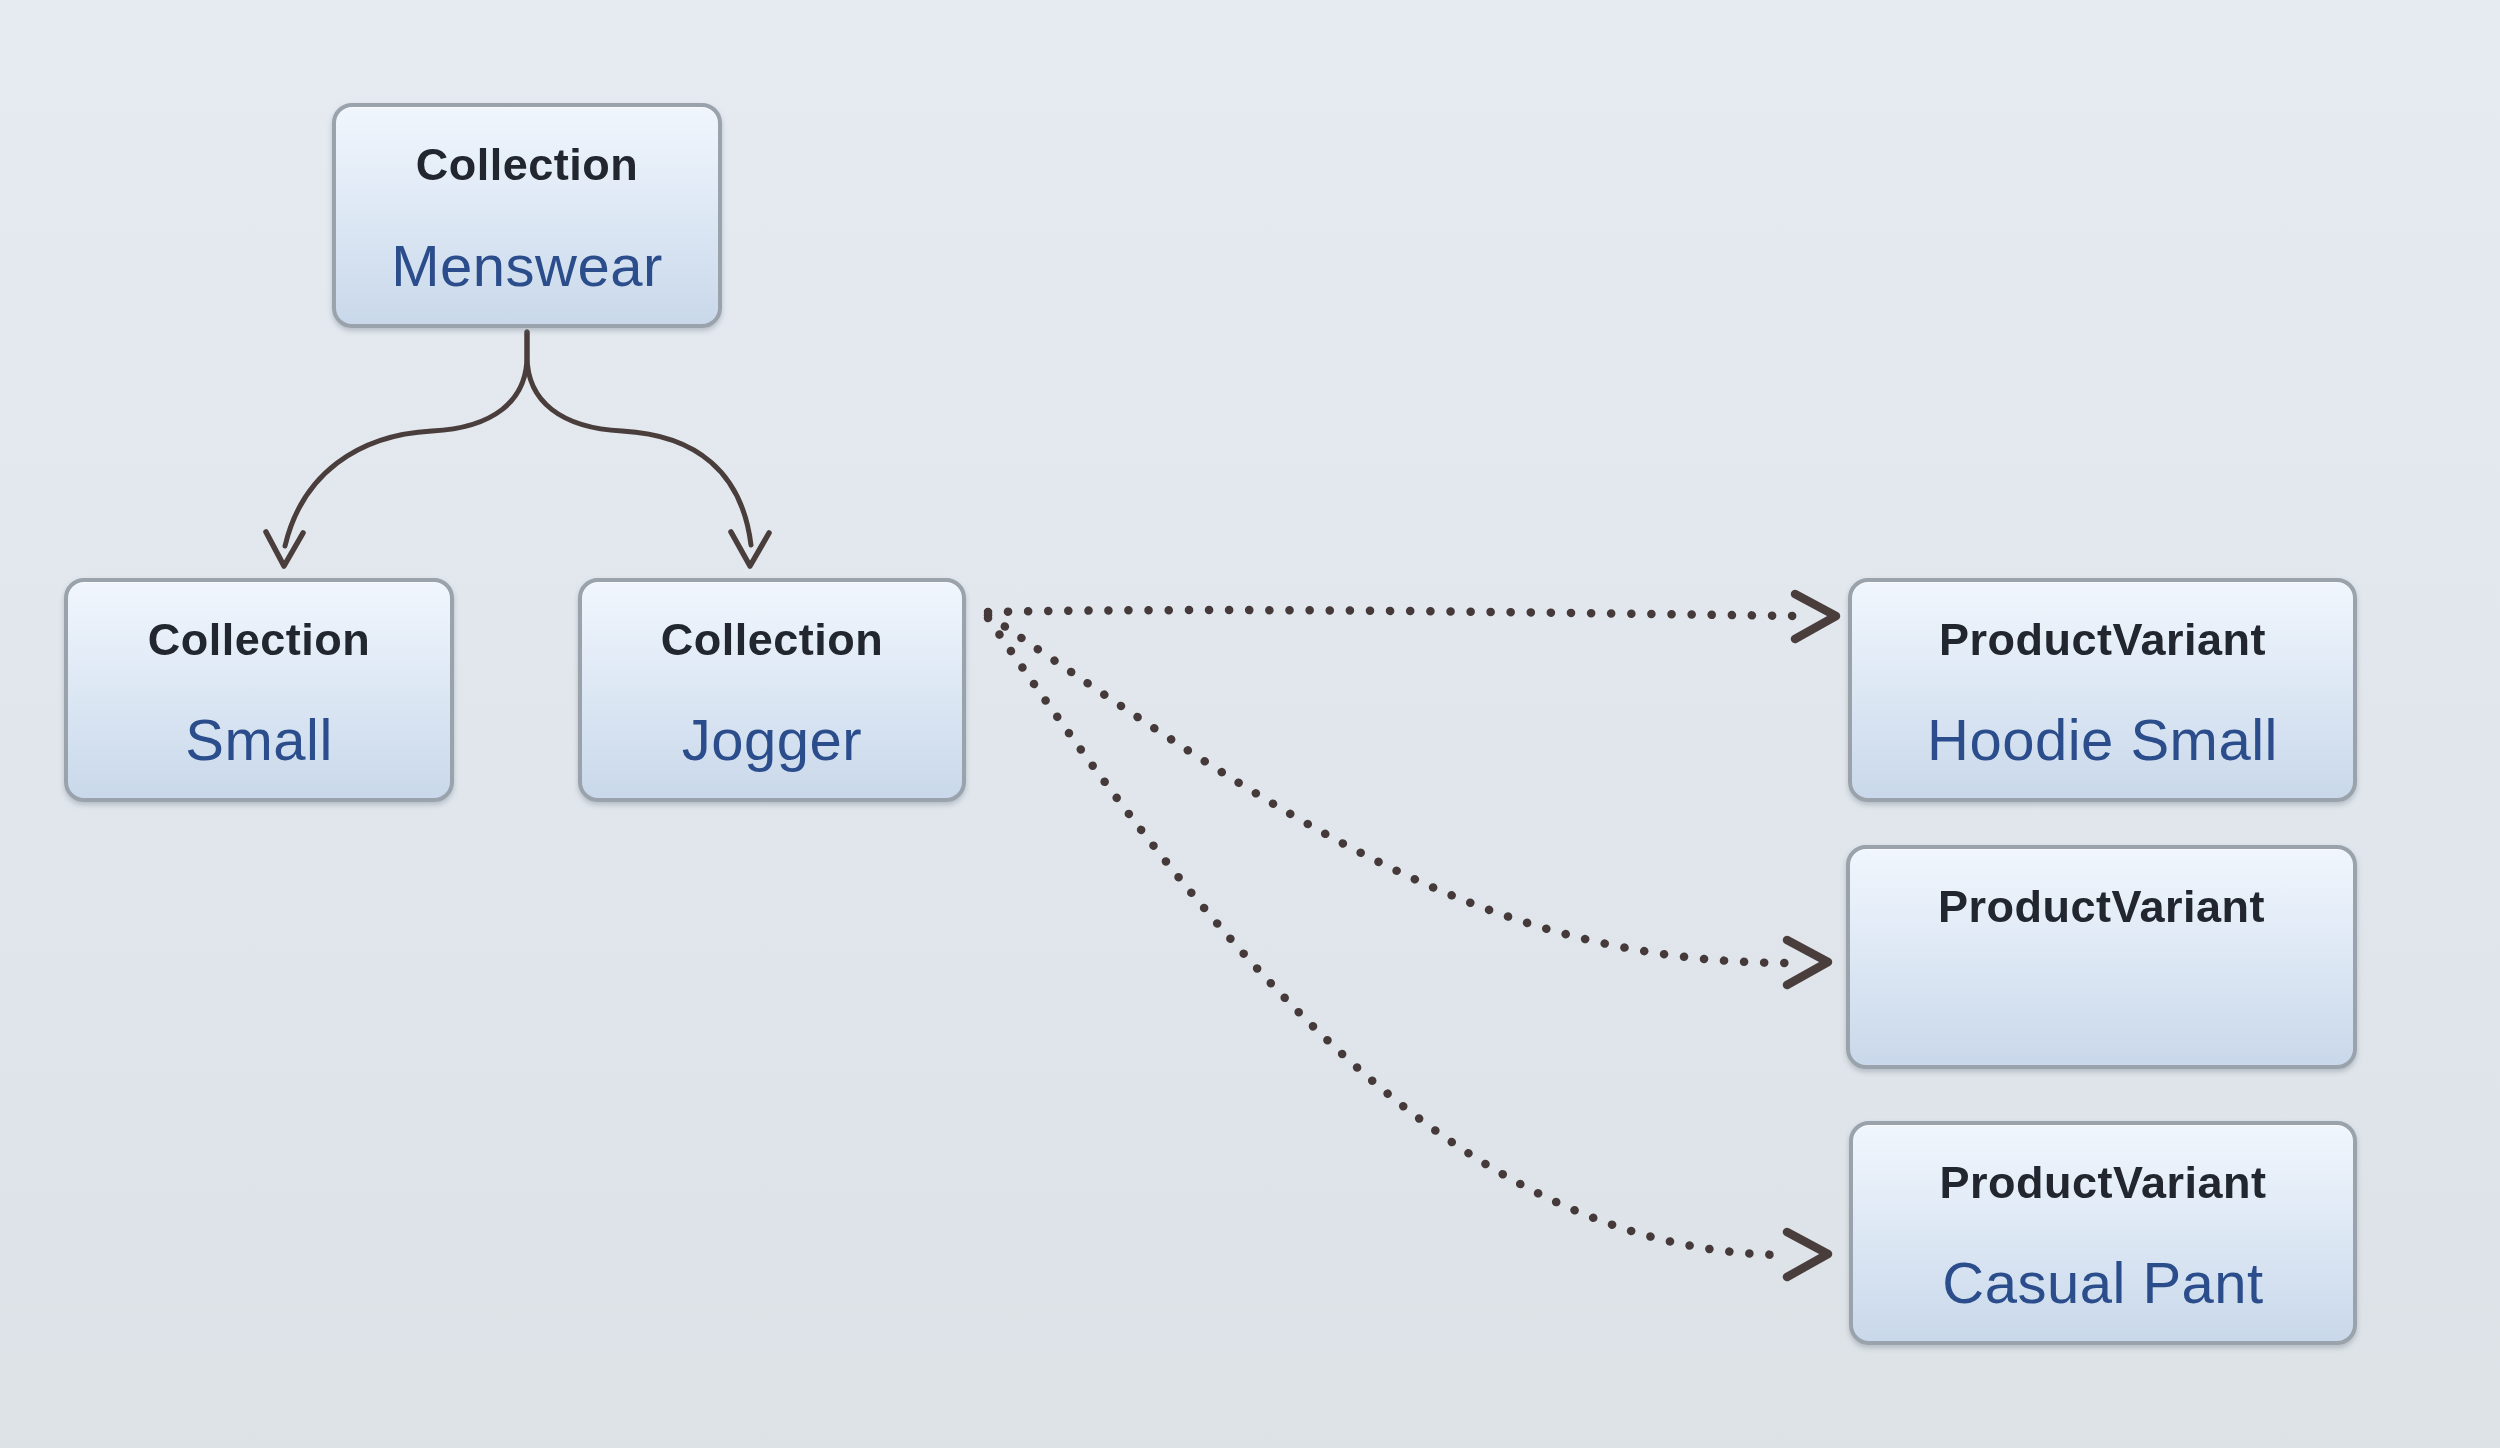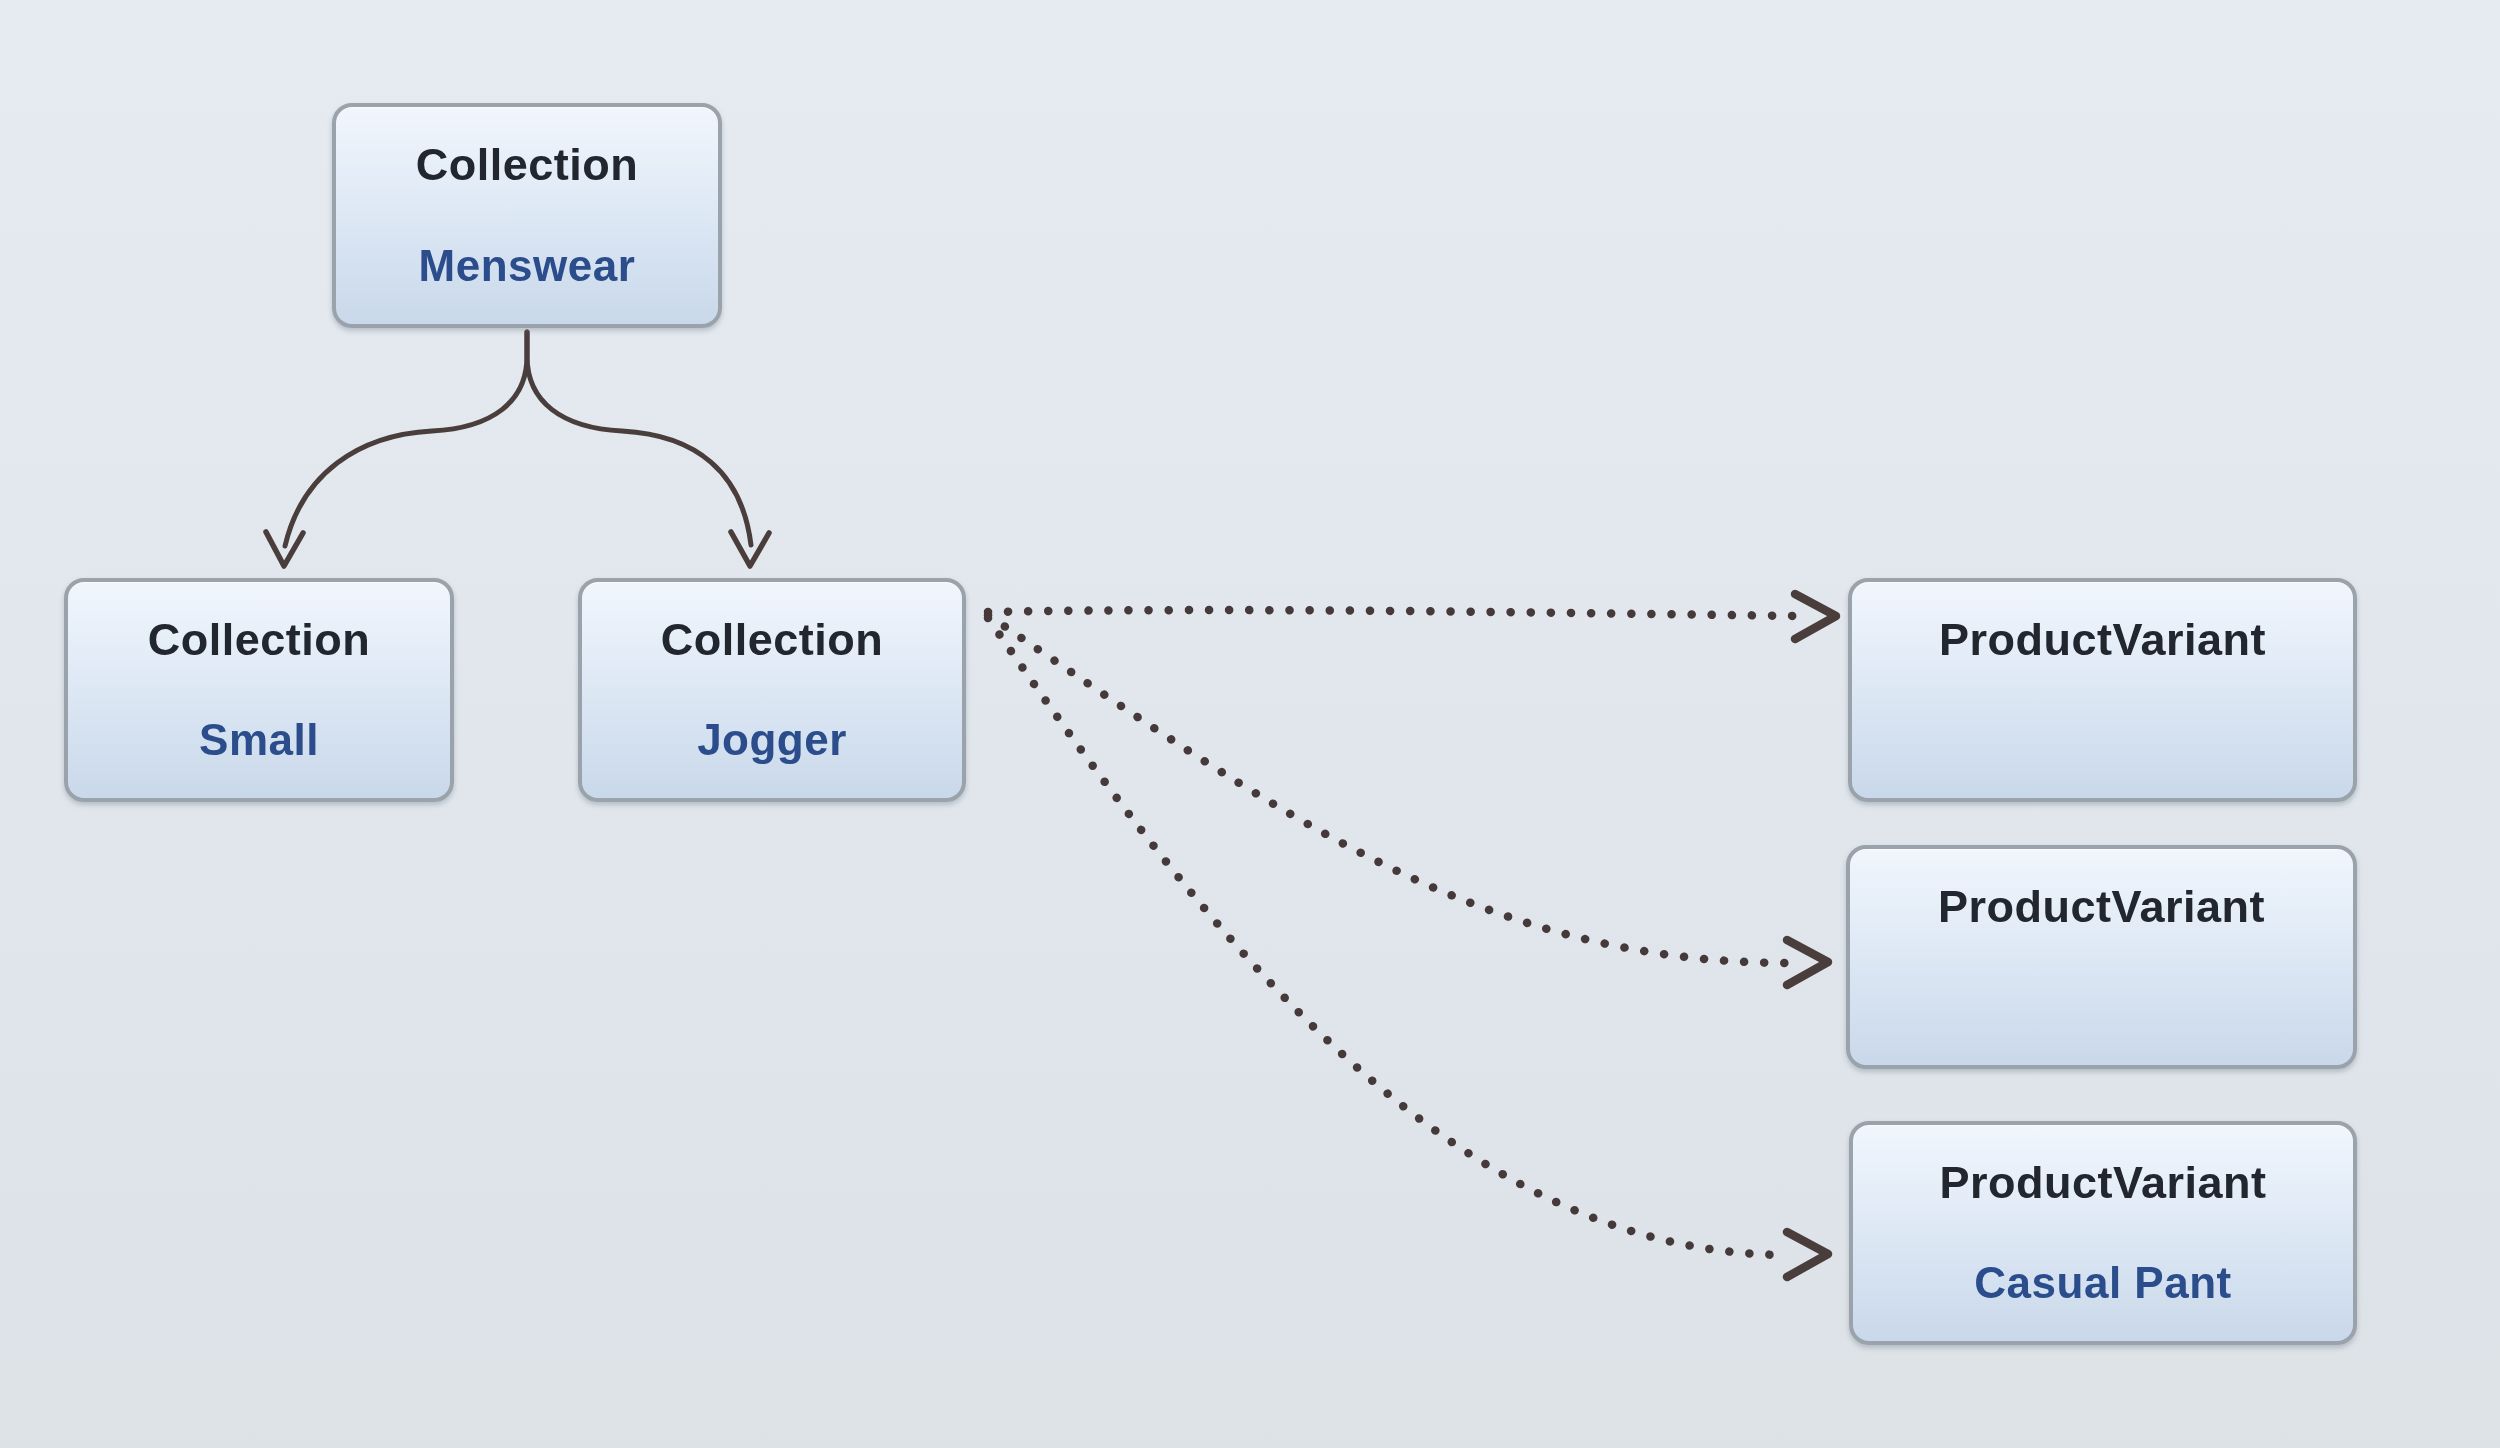--- a/index.html
+++ b/index.html
@@ -59,22 +59,22 @@
     text-align: center;
   }
   .node .type {
     font-weight: 700;
     font-size: 45px;
     line-height: 52px;
     color: var(--type-text);
     letter-spacing: 0.5px;
   }
   .node .name {
-    font-weight: 700;
-    font-size: 44px;
+    font-weight: 400;
+    font-size: 58px;
     line-height: 52px;
     color: var(--name-text);
     letter-spacing: 0.5px;
   }
 </style>
 </head>
 <body>
 
 <div class="canvas">
 
@@ -116,20 +116,21 @@
     <div class="name">Small</div>
   </div>
 
   <div class="node" style="left:578px; top:578px; width:388px; height:224px">
     <div class="type">Collection</div>
     <div class="name">Jogger</div>
   </div>
 
   <div class="node" style="left:1848px; top:578px; width:509px; height:224px">
     <div class="type">ProductVariant</div>
+    <div class="name">Hoodie Small</div>
   </div>
 
   <div class="node" style="left:1846px; top:845px; width:511px; height:224px">
     <div class="type">ProductVariant</div>
   </div>
 
   <div class="node" style="left:1849px; top:1121px; width:508px; height:224px">
     <div class="type">ProductVariant</div>
     <div class="name">Casual Pant</div>
   </div>

